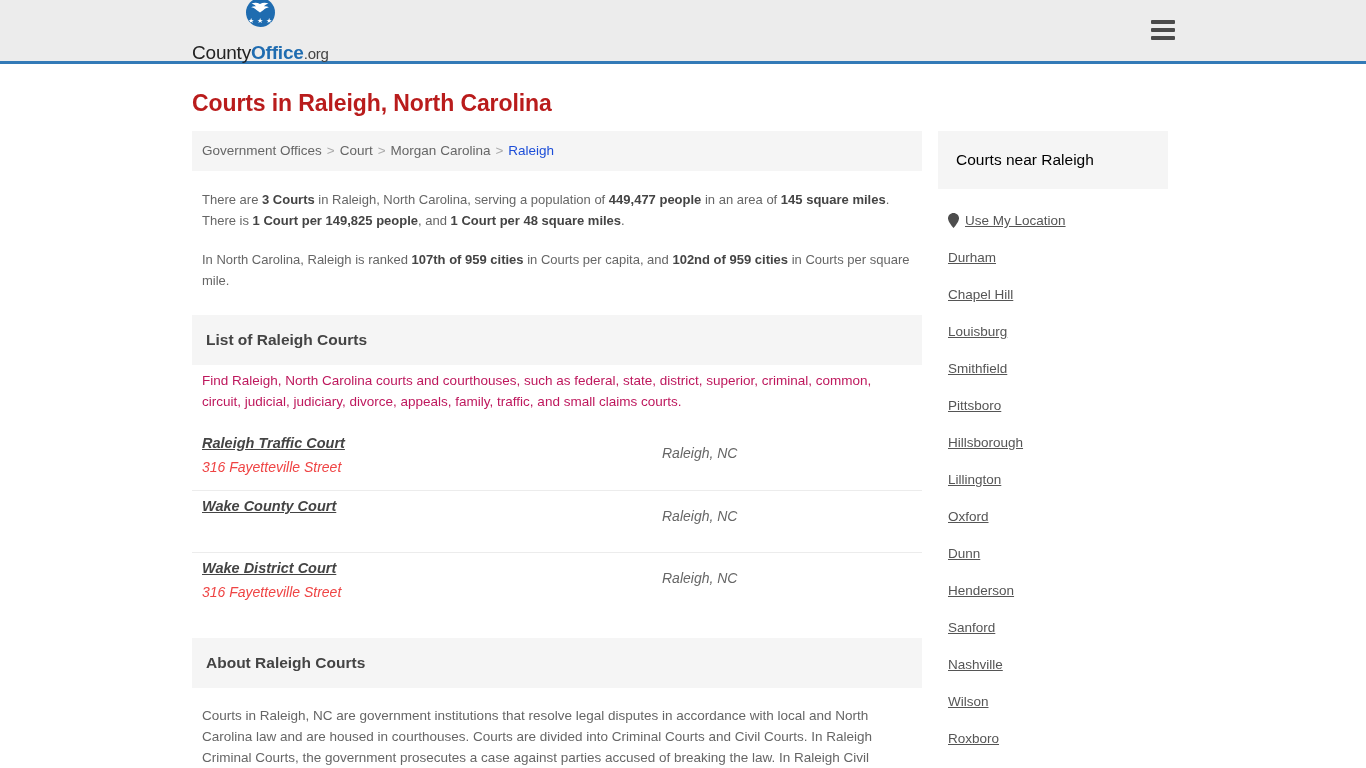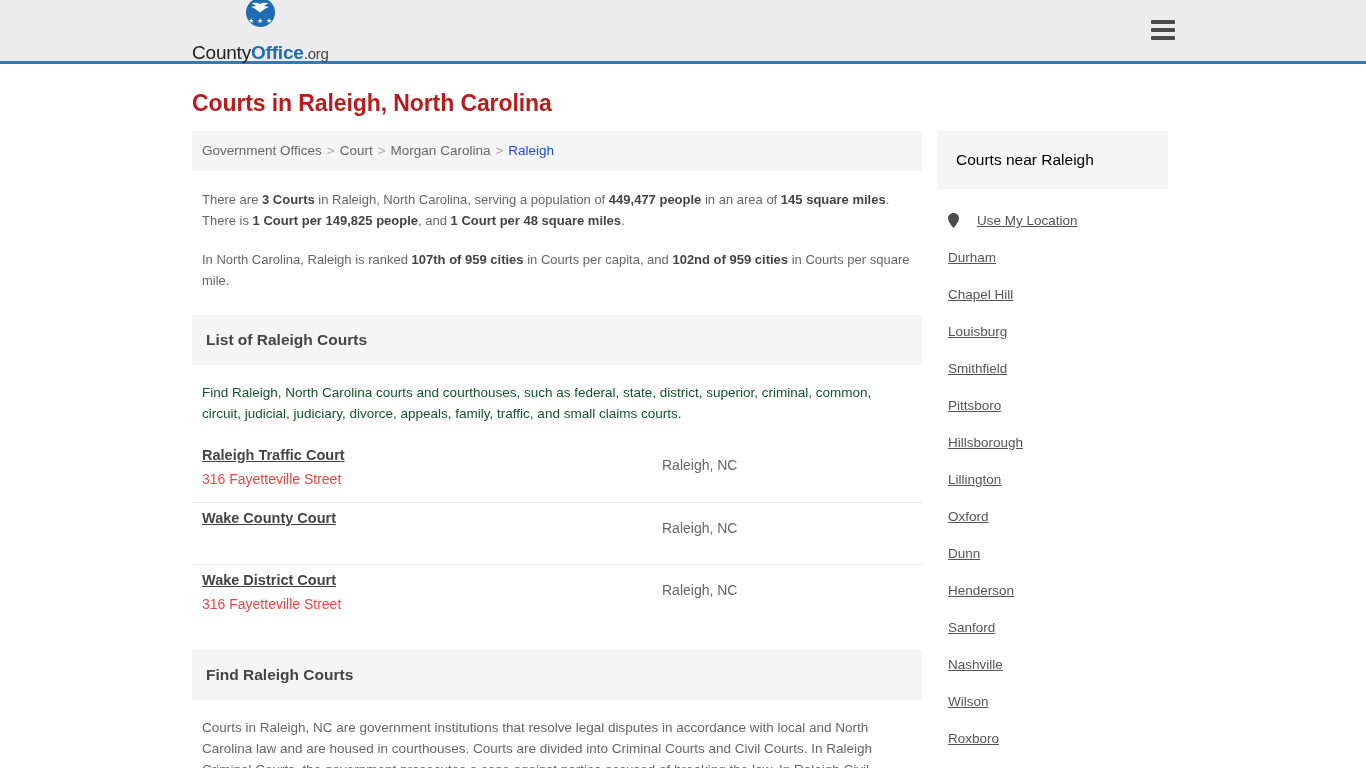--- a/index.html
+++ b/index.html
@@ -153,26 +153,26 @@
   .section-bar h2 {
     margin: 4px;
     font-size: 15.5px;
     font-weight: bold;
     color: #444444;
   }
   .section-desc {
     padding: 0 10px;
     font-size: 13.5px;
     line-height: 21px;
-    color: #14532d;
-    margin: 17px 0 0 0;
-  }
-
-  
-  .court-list { margin-top: 16px; }
+    color: #be185d;
+    margin: 5px 0 0 0;
+  }
+
+  
+  .court-list { margin-top: 16px; font-style: italic; }
   .court-row {
     padding: 6px 10px 10px 10px;
     border-top: 1px solid #ececec;
     position: relative;
     min-height: 62px;
   }
   .court-row:first-child { border-top: 0; }
   .court-name {
     display: inline-block;
     font-size: 14.5px;
@@ -214,21 +214,21 @@
   .side-bar-head h3 {
     margin: 8px;
     font-size: 15.5px;
     font-weight: normal;
     color: #000000;
   }
   .side-links { padding: 0 10px; }
   .side-link-row {
     display: flex;
     align-items: center;
-    gap: 18px;
+    gap: 6px;
     margin-top: 22px;
   }
   .side-link-row:first-child { margin-top: 24px; }
   .side-link {
     font-size: 13.5px;
     color: #555555;
     text-decoration: underline;
     cursor: pointer;
   }
   .pin-icon { width: 11px; height: 15px; flex: 0 0 auto; }
@@ -290,21 +290,21 @@
           <div class="court-city">Raleigh, NC</div>
         </div>
         <div class="court-row">
           <span class="court-name">Wake District Court</span>
           <div class="court-addr">316 Fayetteville Street</div>
           <div class="court-city">Raleigh, NC</div>
         </div>
       </div>
 
       <div class="section-bar">
-        <h2>Find Raleigh Courts</h2>
+        <h2>About Raleigh Courts</h2>
       </div>
       <div class="about-body">
         <p>Courts in Raleigh, NC are government institutions that resolve legal disputes in accordance with local and North Carolina law and are housed in courthouses. Courts are divided into Criminal Courts and Civil Courts. In Raleigh Criminal Courts, the government prosecutes a case against parties accused of breaking the law. In Raleigh Civil Courts the Court resolves disputes between citizens.</p>
 
       </div>
 
     </div>
 
     <div class="side-col">
 

